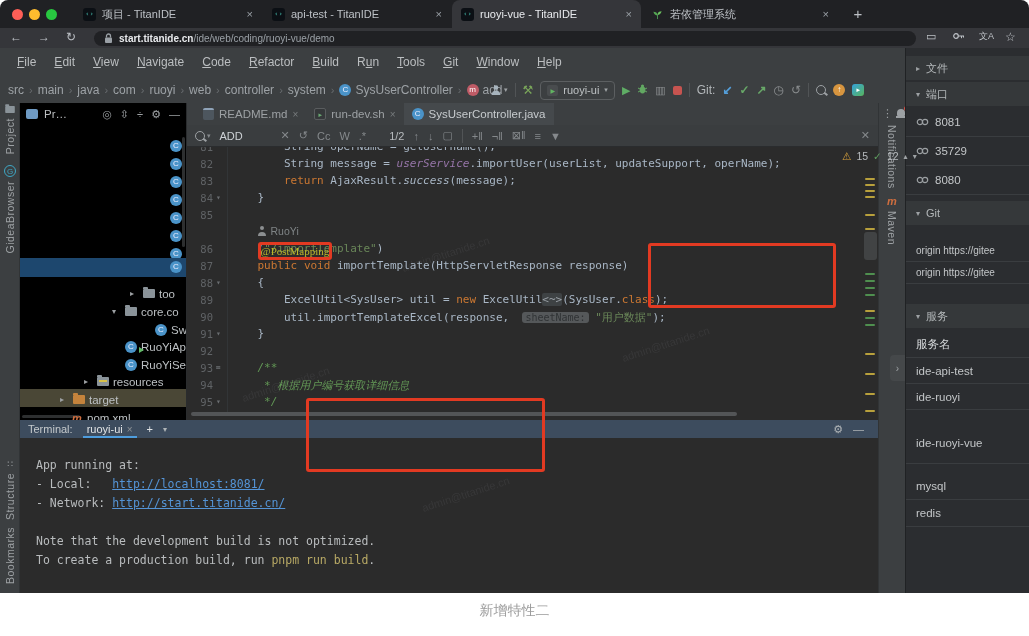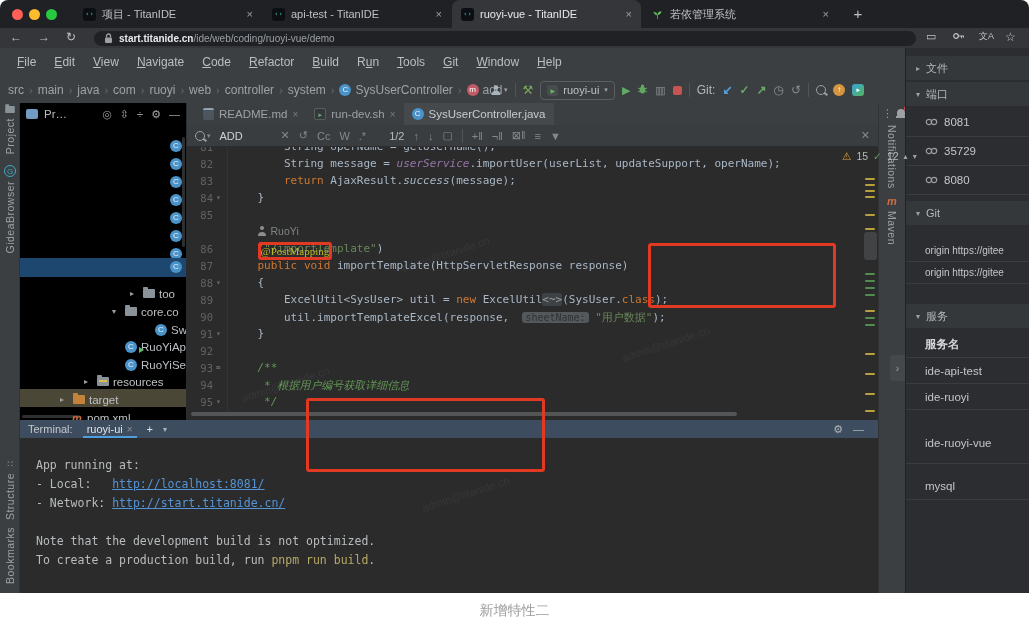--- a/index.html
+++ b/index.html
@@ -128,23 +128,23 @@
   .bell .dot{position:absolute;right:-2px;top:-2px;width:5px;height:5px;border-radius:50%;background:#d64f44;}
   .handle{position:absolute;top:252px;left:11px;width:15px;height:26px;background:#45484a;border-radius:4px 0 0 4px;
           color:#9da1a4;font-size:10px;display:flex;align-items:center;justify-content:center;}
   .kebab{position:absolute;left:3px;top:4px;color:#9da1a4;font-size:11px;}
   
   .sidebar{position:absolute;left:905px;top:0;width:124px;height:545px;background:#2b2d30;border-left:1px solid #202224;
            box-sizing:border-box;font-size:11.5px;color:#c3c6c8;}
   .sb-head{position:absolute;left:0;right:0;height:24px;display:flex;align-items:center;gap:6px;padding-left:10px;
            background:#35383a;color:#b4b8ba;font-size:11px;}
   .sb-chev{font-size:8px;color:#9da1a4;}
-  .sb-item{position:absolute;left:0;right:0;display:flex;align-items:center;gap:6px;padding-left:19px;
+  .sb-item{position:absolute;left:0;right:0;display:flex;align-items:center;gap:6px;padding-left:10px;
            border-bottom:1px solid #3a3d40;box-sizing:border-box;white-space:nowrap;overflow:hidden;}
-  .sb-item.bold{font-weight:bold;color:#d6d9db;}
+  .sb-item.bold{font-weight:normal;color:#d6d9db;}
   .sb-item.small{font-size:10px;}
   
   .terminal{position:absolute;left:20px;top:372px;width:858px;height:173px;background:#2b2b2b;}
   .t-head{position:absolute;top:0;left:0;right:0;height:18px;background:#3d4c5e;display:flex;align-items:center;
           gap:10px;padding:0 8px;box-sizing:border-box;font-size:11px;color:#c5c9cc;}
   .t-tab{position:relative;height:18px;display:flex;align-items:center;gap:4px;padding:0 4px;color:#e0e3e5;}
   .t-tab::after{content:'';position:absolute;left:0;right:0;bottom:0;height:2px;background:#4e9ddd;}
   .t-x{color:#8d9296;font-size:10px;}
   .t-gear{margin-left:auto;color:#aeb3b6;}
   .t-min{color:#aeb3b6;margin-right:6px;}
@@ -646,20 +646,23 @@
       </div>
       <div class="sb-item" style="top:310px;height:26px">
         <span>ide-api-test</span>
       </div>
       <div class="sb-item" style="top:374px;height:42px">
         <span>ide-ruoyi-vue</span>
       </div>
       <div class="sb-item" style="top:424px;height:28px">
         <span>mysql</span>
       </div>
+      <div class="sb-item" style="top:452px;height:27px">
+        <span>redis</span>
+      </div>
     </div>
 
     <div class="terminal">
       <div class="t-head">
         <span>Terminal:</span>
         <span class="t-tab">
           <span>ruoyi-ui</span>
           <span class="t-x">×</span>
         </span>
         <span style="color:#dfe2e4">+</span>

